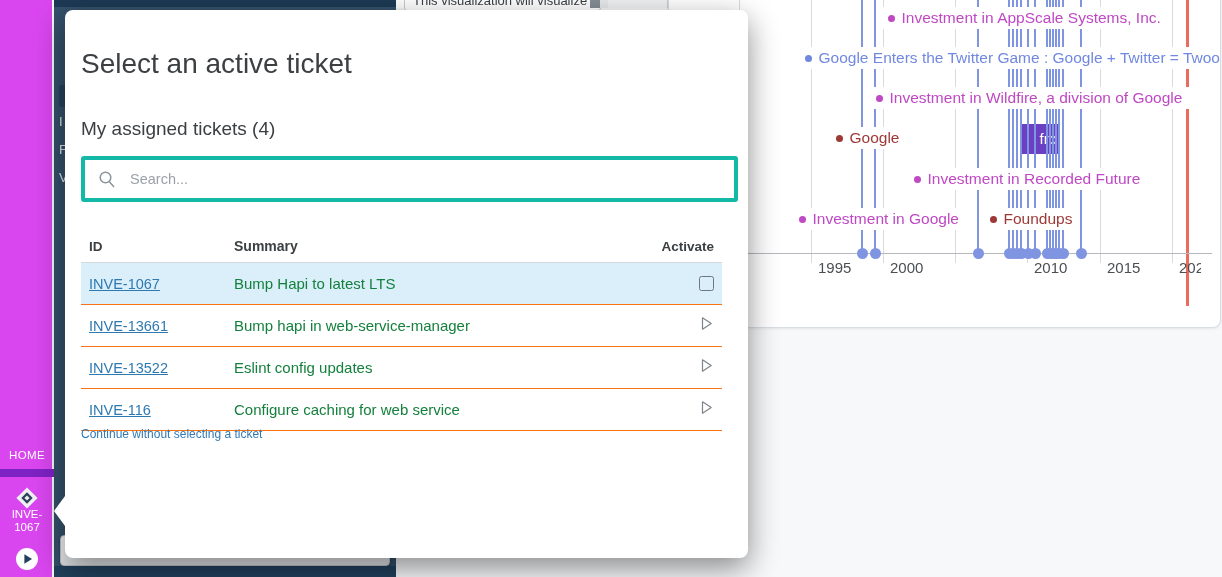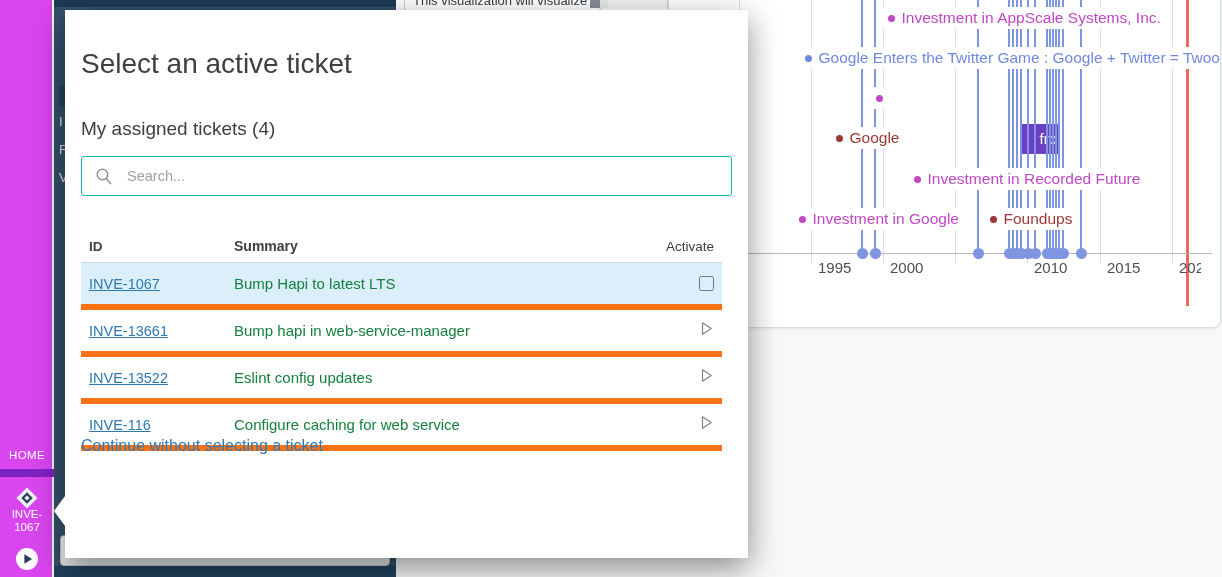--- a/index.html
+++ b/index.html
@@ -46,44 +46,44 @@
   .axisline{position:absolute;height:1px;background:#b5b9be}
   .axdot{position:absolute;width:11px;height:11px;border-radius:50%;background:#8095e2}
   .tl-label{position:absolute;height:22px;line-height:22px;background:#fff;
             padding:0 7px 0 6px;font-size:15.5px;white-space:nowrap}
   .tl-label .dot{display:inline-block;width:7px;height:7px;border-radius:50%;margin-right:7px;vertical-align:1px}
   .tl-sel{position:absolute;color:#fff;font-size:15px;text-align:right;overflow:hidden;padding-right:1px;box-sizing:border-box}
   .axlabels{position:absolute;overflow:hidden;height:20px}
   .axlabels span{position:absolute;top:0;font-size:15px;color:#4b4f54;white-space:nowrap}
 
   
-  #modal{left:65px;top:10px;width:683px;height:548px;background:#fff;border-radius:0;
+  #modal{left:65px;top:10px;width:683px;height:548px;background:#fff;border-radius:8px;
          box-shadow:0 10px 30px rgba(0,0,0,.45);z-index:50}
   .modal-arrow{position:absolute;left:-11px;top:486px;width:0;height:0;
                border-top:15px solid transparent;border-bottom:15px solid transparent;border-right:11px solid #fff}
   .m-title{position:absolute;left:16px;top:38px;font-size:28px;font-weight:300;color:#3c4043}
   .m-heading{position:absolute;left:16px;top:108px;font-size:19px;color:#3c4043}
-  .m-search{position:absolute;left:16px;top:146px;width:649px;height:38px;border:1px solid #14b8a6;
+  .m-search{position:absolute;left:16px;top:146px;width:649px;height:38px;border:4px solid #14b8a6;
             border-radius:3px;background:#fff;display:flex;align-items:center}
   .m-search svg{margin:0 12px 0 13px;flex:0 0 auto}
   .m-search input{border:none;outline:none;flex:1;font-size:14.5px;color:#444;background:transparent;
                   font-family:"Liberation Sans","DejaVu Sans",sans-serif}
   .m-search input::placeholder{color:#9aa1a8}
   .m-table{position:absolute;left:16px;top:220px;width:641px}
   .thead{display:flex;height:32px;align-items:center;border-bottom:1px solid #d4d9dd;
          font-size:13.5px;font-weight:bold;color:#3c4043}
-  .trow{display:flex;height:41px;align-items:center;border-bottom:6px solid #f97316;background:#fff}
+  .trow{display:flex;height:41px;align-items:center;border-bottom:1px solid #f97316;background:#fff}
   .trow.hl{background:#dbeffb}
   .cell{box-sizing:border-box}
   .cid{width:153px;padding-left:8px}
   .csum{flex:1;font-size:15px;color:#15803d}
   .cact{width:70px;display:flex;justify-content:flex-end;padding-right:8px}
   .cid a{color:#2e79b0;font-size:14.5px;text-decoration:underline}
   .cbox{width:13px;height:13px;border:1.5px solid #6f767d;border-radius:2.5px}
-  .m-continue{position:absolute;left:16px;top:427px;font-size:16px;color:#3079b5;text-decoration:none;cursor:pointer}
+  .m-continue{position:absolute;left:16px;top:417px;font-size:12px;color:#3079b5;text-decoration:none;cursor:pointer}
 </style>
 </head>
 <body>
 
 <div class="abs" id="icon-sidebar">
   <div class="abs home-label">HOME</div>
   <div class="abs purple-divider"></div>
   <div class="abs diamond-wrap">
     <span>
       <svg width="26" height="26" viewBox="0 0 26 26">
@@ -146,21 +146,21 @@
     <div class="evline" style="left: 377.25px; height: 270px; background: rgb(128, 149, 226);"></div>
     <div class="evline" style="left: 380.25px; height: 270px; background: rgb(128, 149, 226);"></div>
     <div class="evline" style="left: 383.25px; height: 270px; background: rgb(128, 149, 226);"></div>
     <div class="evline" style="left: 386.25px; height: 270px; background: rgb(128, 149, 226);"></div>
     <div class="evline" style="left: 389.25px; height: 270px; background: rgb(128, 149, 226);"></div>
     <div class="evline" style="left: 393.25px; height: 270px; background: rgb(128, 149, 226);"></div>
     <div class="evline" style="left: 411.25px; height: 270px; background: rgb(128, 149, 226);"></div>
     <div class="nowline" style="left: 516.5px; height: 323px; background: rgb(238, 106, 93);"></div>
     <div class="tl-label" style="left: 212.5px; top: 23.5px; color: rgb(191, 72, 197);"><span class="dot" style="background: rgb(191, 72, 197);"></span><span>Investment in AppScale Systems, Inc.</span></div>
     <div class="tl-label" style="left: 129.5px; top: 63.8px; color: rgb(112, 136, 224);"><span class="dot" style="background: rgb(112, 136, 224);"></span><span>Google Enters the Twitter Game : Google + Twitter = Twoog</span></div>
-    <div class="tl-label" style="left: 200.5px; top: 104.1px; color: rgb(191, 72, 197);"><span class="dot" style="background: rgb(191, 72, 197);"></span></div>
+    <div class="tl-label" style="left: 200.5px; top: 104.1px; color: rgb(191, 72, 197);"><span class="dot" style="background: rgb(191, 72, 197);"></span><span>Investment in Wildfire, a division of Google</span></div>
     <div class="tl-label" style="left: 160.5px; top: 144.4px; color: rgb(157, 56, 55);"><span class="dot" style="background: rgb(157, 56, 55);"></span><span>Google</span></div>
     <div class="tl-label" style="left: 238.5px; top: 184.7px; color: rgb(191, 72, 197);"><span class="dot" style="background: rgb(191, 72, 197);"></span><span>Investment in Recorded Future</span></div>
     <div class="tl-label" style="left: 123.5px; top: 225px; color: rgb(191, 72, 197);"><span class="dot" style="background: rgb(191, 72, 197);"></span><span>Investment in Google</span></div>
     <div class="tl-label" style="left: 314.5px; top: 225px; color: rgb(157, 56, 55);"><span class="dot" style="background: rgb(157, 56, 55);"></span><span>Foundups</span></div>
     <div class="axisline" style="left: 8px; width: 535px; top: 270px; background: rgb(181, 185, 190);"></div>
     <div class="axdot" style="left: 187.5px; top: 264.5px; background: rgb(128, 149, 226);"></div>
     <div class="axdot" style="left: 200.5px; top: 264.5px; background: rgb(128, 149, 226);"></div>
     <div class="axdot" style="left: 303.5px; top: 264.5px; background: rgb(128, 149, 226);"></div>
     <div class="axdot" style="left: 334.5px; top: 264.5px; background: rgb(128, 149, 226);"></div>
     <div class="axdot" style="left: 338.5px; top: 264.5px; background: rgb(128, 149, 226);"></div>
@@ -194,21 +194,21 @@
     <svg width="18" height="18" viewBox="0 0 18 18">
       <circle cx="7.5" cy="7.5" r="5.3" fill="none" stroke="#8b939b" stroke-width="1.5"></circle>
       <line x1="11.6" y1="12.1" x2="15.6" y2="16.6" stroke="#8b939b" stroke-width="1.5" stroke-linecap="round"></line>
     </svg>
     <input type="text" placeholder="Search..." style="">
   </div>
   <div class="m-table">
     <div class="thead">
       <div class="cell cid">ID</div>
       <div class="cell csum" style="font-size:14px;font-weight:bold;color:#3c4043">Summary</div>
-      <div class="cell cact" style="font-size:13.5px;font-weight:normal;color:#3c4043">Activate</div>
+      <div class="cell cact" style="font-size:13.5px;font-weight:bold;color:#3c4043">Activate</div>
     </div>
     <div>
         <div class="trow hl">
           <div class="cell cid"><a href="#">INVE-1067</a></div>
           <div class="cell csum">Bump Hapi to latest LTS</div>
           <div class="cell cact">
             <div class="cbox"></div>
           </div>
         </div>
         <div class="trow">

